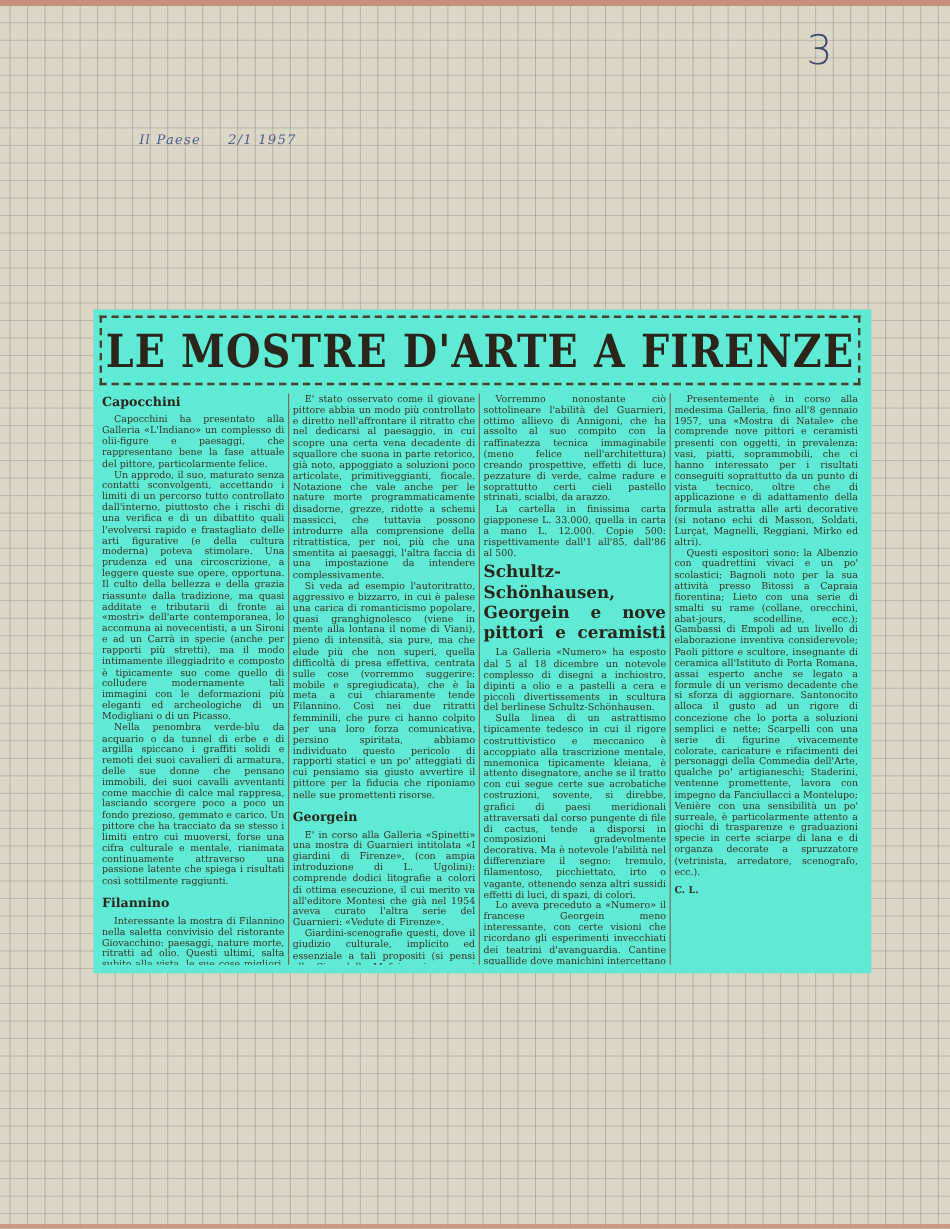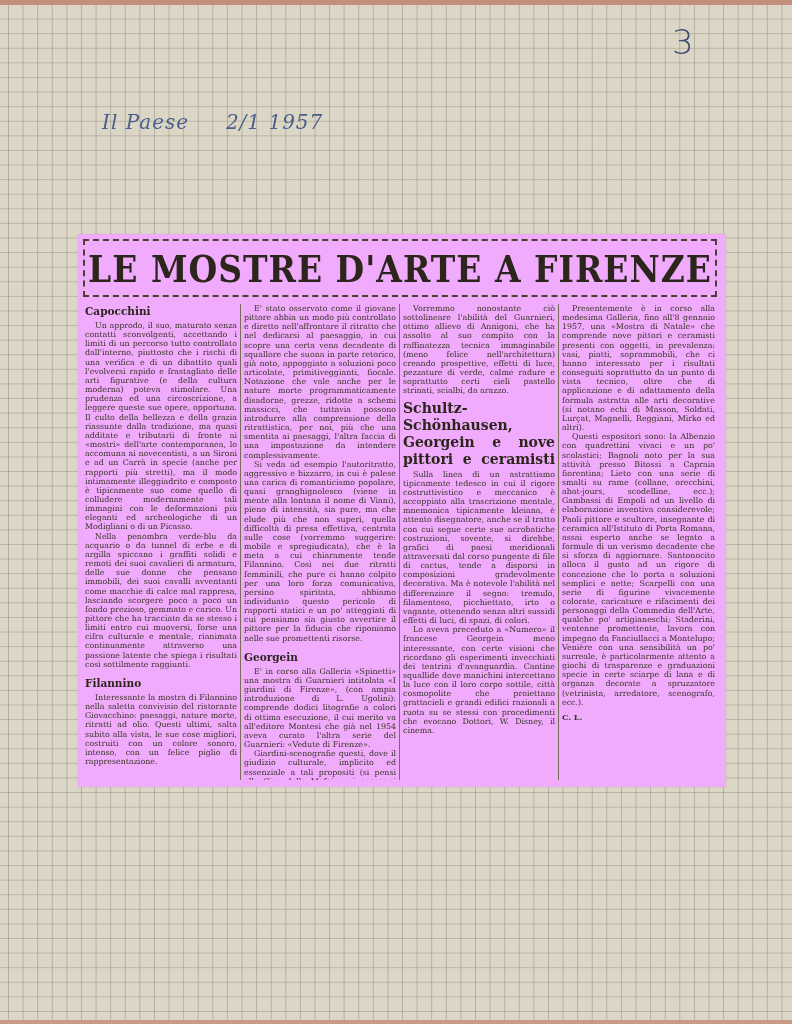--- a/index.html
+++ b/index.html
@@ -12,26 +12,26 @@
     background-size: 14.6px 14.6px;
     background-position: 8px 4px;
     font-family: "DejaVu Serif", serif;
   }
   .edge-top { position:absolute; left:0; top:0; width:792px; height:5px; background:#c48f7c; }
   .edge-bottom { position:absolute; left:0; bottom:0; width:792px; height:4px; background:#c79a86; }
   .handwriting {
     position:absolute; font-family: "DejaVu Serif", serif; font-style: italic;
     color:#4a5f8c; letter-spacing: 1px;
   }
-  .hw-source { left: 102px; top: 110px; font-size: 20px; }
+  .hw-source { left: 116px; top: 110px; font-size: 11px; }
   .hw-page { left: 672px; top: 22px; font-size: 34px; color:#3d4a6e; font-style: normal; font-family:"DejaVu Sans", sans-serif; font-weight: 300; }
 
   .clipping {
-    position:absolute; left:78px; top:234px; width:648px; height:553px;
-    background:#f0abfc;
+    position:absolute; left:78px; top:258px; width:648px; height:553px;
+    background:#5eead4;
     box-shadow: 0 0 1px rgba(0,0,0,0.2);
   }
   .headline-box {
     position:absolute; left:5px; top:5px; width:634px; height:58px;
     border: 2px dashed #4a4030;
     box-sizing: border-box;
     display:flex; align-items:center; justify-content:center;
   }
   .headline {
     font-family: "DejaVu Serif", serif; font-weight: bold;
@@ -73,37 +73,40 @@
 
 <div class="clipping">
   <div class="headline-box">
     <div class="headline">LE MOSTRE D'ARTE A FIRENZE</div>
   </div>
 
   <div class="columns">
 
     <div class="col">
       <h3>Capocchini</h3>
+      <p>Capocchini ha presentato alla Galleria «L'Indiano» un complesso di olii-figure e paesaggi, che rappresentano bene la fase attuale del pittore, particolarmente felice.</p>
       <p>Un approdo, il suo, maturato senza contatti sconvolgenti, accettando i limiti di un percorso tutto controllato dall'interno, piuttosto che i rischi di una verifica e di un dibattito quali l'evolversi rapido e frastagliato delle arti figurative (e della cultura moderna) poteva stimolare. Una prudenza ed una circoscrizione, a leggere queste sue opere, opportuna. Il culto della bellezza e della grazia riassunte dalla tradizione, ma quasi additate e tributarii di fronte ai «mostri» dell'arte contemporanea, lo accomuna ai novecentisti, a un Sironi e ad un Carrà in specie (anche per rapporti più stretti), ma il modo intimamente illeggiadrito e composto è tipicamente suo come quello di colludere modernamente tali immagini con le deformazioni più eleganti ed archeologiche di un Modigliani o di un Picasso.</p>
       <p>Nella penombra verde-blu da acquario o da tunnel di erbe e di argilla spiccano i graffiti solidi e remoti dei suoi cavalieri di armatura, delle sue donne che pensano immobili, dei suoi cavalli avventanti come macchie di calce mal rappresa, lasciando scorgere poco a poco un fondo prezioso, gemmato e carico. Un pittore che ha tracciato da se stesso i limiti entro cui muoversi, forse una cifra culturale e mentale, rianimata continuamente attraverso una passione latente che spiega i risultati così sottilmente raggiunti.</p>
       <h3 style="margin-top:8px">Filannino</h3>
       <p>Interessante la mostra di Filannino nella saletta convivisio del ristorante Giovacchino: paesaggi, nature morte, ritratti ad olio. Questi ultimi, salta subito alla vista, le sue cose migliori, costruiti con un colore sonoro, intenso, con un felice piglio di rappresentazione.</p>
     </div>
 
     <div class="col">
       <p>E' stato osservato come il giovane pittore abbia un modo più controllato e diretto nell'affrontare il ritratto che nel dedicarsi al paesaggio, in cui scopre una certa vena decadente di squallore che suona in parte retorico, già noto, appoggiato a soluzioni poco articolate, primitiveggianti, fiocale. Notazione che vale anche per le nature morte programmaticamente disadorne, grezze, ridotte a schemi massicci, che tuttavia possono introdurre alla comprensione della ritrattistica, per noi, più che una smentita ai paesaggi, l'altra faccia di una impostazione da intendere complessivamente.</p>
       <p>Si veda ad esempio l'autoritratto, aggressivo e bizzarro, in cui è palese una carica di romanticismo popolare, quasi granghignolesco (viene in mente alla lontana il nome di Viani), pieno di intensità, sia pure, ma che elude più che non superi, quella difficoltà di presa effettiva, centrata sulle cose (vorremmo suggerire: mobile e spregiudicata), che è la meta a cui chiaramente tende Filannino. Così nei due ritratti femminili, che pure ci hanno colpito per una loro forza comunicativa, persino spiritata, abbiamo individuato questo pericolo di rapporti statici e un po' atteggiati di cui pensiamo sia giusto avvertire il pittore per la fiducia che riponiamo nelle sue promettenti risorse.</p>
       <h3 style="margin-top:8px">Georgein</h3>
       <p>E' in corso alla Galleria «Spinetti» una mostra di Guarnieri intitolata «I giardini di Firenze», (con ampia introduzione di L. Ugolini): comprende dodici litografie a colori di ottima esecuzione, il cui merito va all'editore Montesi che già nel 1954 aveva curato l'altra serie del Guarnieri: «Vedute di Firenze».</p>
       <p>Giardini-scenografie questi, dove il giudizio culturale, implicito ed essenziale a tali propositi (si pensi alla Cina della Mafai o ai paesaggi italiani del Berman), appare formulato secondo il mito accademico di una Firenze trapassata, peggio, una Firenze-fantasma che inevitabilmente evoca a sé quei pittori a cui viene riconosciuta la discendenza della stirpe dei Masaccio e dei Lippi. Un equivoco, una filiazione male intesa che conduce a queste visioni dignitosamente neutre e di maniera.</p>
     </div>
 
     <div class="col">
       <p>Vorremmo nonostante ciò sottolineare l'abilità del Guarnieri, ottimo allievo di Annigoni, che ha assolto al suo compito con la raffinatezza tecnica immaginabile (meno felice nell'architettura) creando prospettive, effetti di luce, pezzature di verde, calme radure e soprattutto certi cieli pastello strinati, scialbi, da arazzo.</p>
+      <p>La cartella in finissima carta giapponese L. 33.000, quella in carta a mano L. 12.000. Copie 500: rispettivamente dall'1 all'85, dall'86 al 500.</p>
       <h3 class="wide">Schultz-Schönhausen, Georgein e nove pittori e ceramisti</h3>
+      <p>La Galleria «Numero» ha esposto dal 5 al 18 dicembre un notevole complesso di disegni a inchiostro, dipinti a olio e a pastelli a cera e piccoli divertissements in scultura del berlinese Schultz-Schönhausen.</p>
       <p>Sulla linea di un astrattismo tipicamente tedesco in cui il rigore costruttivistico e meccanico è accoppiato alla trascrizione mentale, mnemonica tipicamente kleiana, è attento disegnatore, anche se il tratto con cui segue certe sue acrobatiche costruzioni, sovente, si direbbe, grafici di paesi meridionali attraversati dal corso pungente di file di cactus, tende a disporsi in composizioni gradevolmente decorativa. Ma è notevole l'abilità nel differenziare il segno: tremulo, filamentoso, picchiettato, irto o vagante, ottenendo senza altri sussidi effetti di luci, di spazi, di colori.</p>
       <p>Lo aveva preceduto a «Numero» il francese Georgein meno interessante, con certe visioni che ricordano gli esperimenti invecchiati dei teatrini d'avanguardia. Cantine squallide dove manichini intercettano la luce con il loro corpo sottile, città cosmopolite che proiettano grattacieli e grandi edifici razionali a ruota su se stessi con procedimenti che evocano Dottori, W. Disney, il cinema.</p>
     </div>
 
     <div class="col">
       <p>Presentemente è in corso alla medesima Galleria, fino all'8 gennaio 1957, una «Mostra di Natale» che comprende nove pittori e ceramisti presenti con oggetti, in prevalenza: vasi, piatti, soprammobili, che ci hanno interessato per i risultati conseguiti soprattutto da un punto di vista tecnico, oltre che di applicazione e di adattamento della formula astratta alle arti decorative (si notano echi di Masson, Soldati, Lurçat, Magnelli, Reggiani, Mirko ed altri).</p>
       <p>Questi espositori sono: la Albenzio con quadrettini vivaci e un po' scolastici; Bagnoli noto per la sua attività presso Bitossi a Capraia fiorentina; Lieto con una serie di smalti su rame (collane, orecchini, abat-jours, scodelline, ecc.); Gambassi di Empoli ad un livello di elaborazione inventiva considerevole; Paoli pittore e scultore, insegnante di ceramica all'Istituto di Porta Romana, assai esperto anche se legato a formule di un verismo decadente che si sforza di aggiornare. Santonocito alloca il gusto ad un rigore di concezione che lo porta a soluzioni semplici e nette; Scarpelli con una serie di figurine vivacemente colorate, caricature e rifacimenti dei personaggi della Commedia dell'Arte, qualche po' artigianeschi; Staderini, ventenne promettente, lavora con impegno da Fanciullacci a Montelupo; Venière con una sensibilità un po' surreale, è particolarmente attento a giochi di trasparenze e graduazioni specie in certe sciarpe di lana e di organza decorate a spruzzatore (vetrinista, arredatore, scenografo, ecc.).</p>
       <div class="signature">C. L.</div>
     </div>
   </div>

